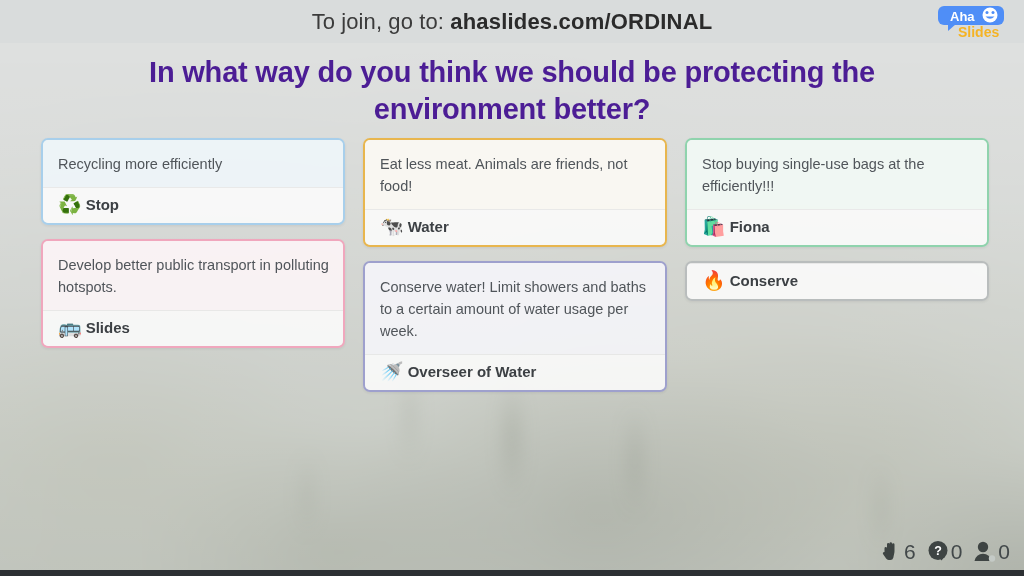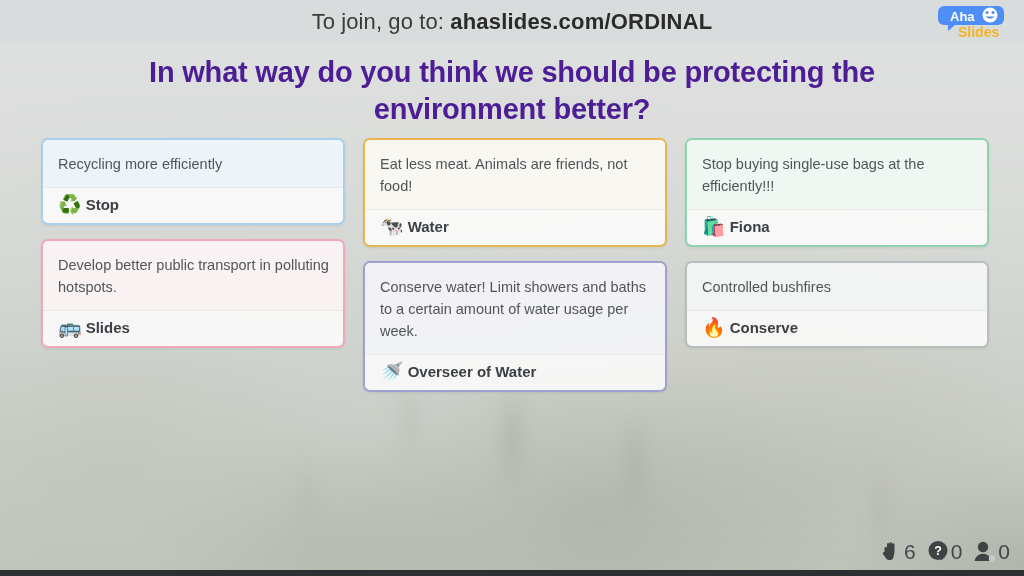--- a/index.html
+++ b/index.html
@@ -259,21 +259,20 @@
 
       <div class="card c-green">
         <div class="card-body">Stop buying single-use bags at the efficiently!!!</div>
         <div class="card-foot">
           <span class="emoji">🛍️</span>
           <span class="author">Fiona</span>
         </div>
       </div>
 
       <div class="card c-gray">
-        <div class="card-body">Controlled bushfires</div>
         <div class="card-foot">
           <span class="emoji">🔥</span>
           <span class="author">Conserve</span>
         </div>
       </div>
 
     </div>
 
   </div>
 

